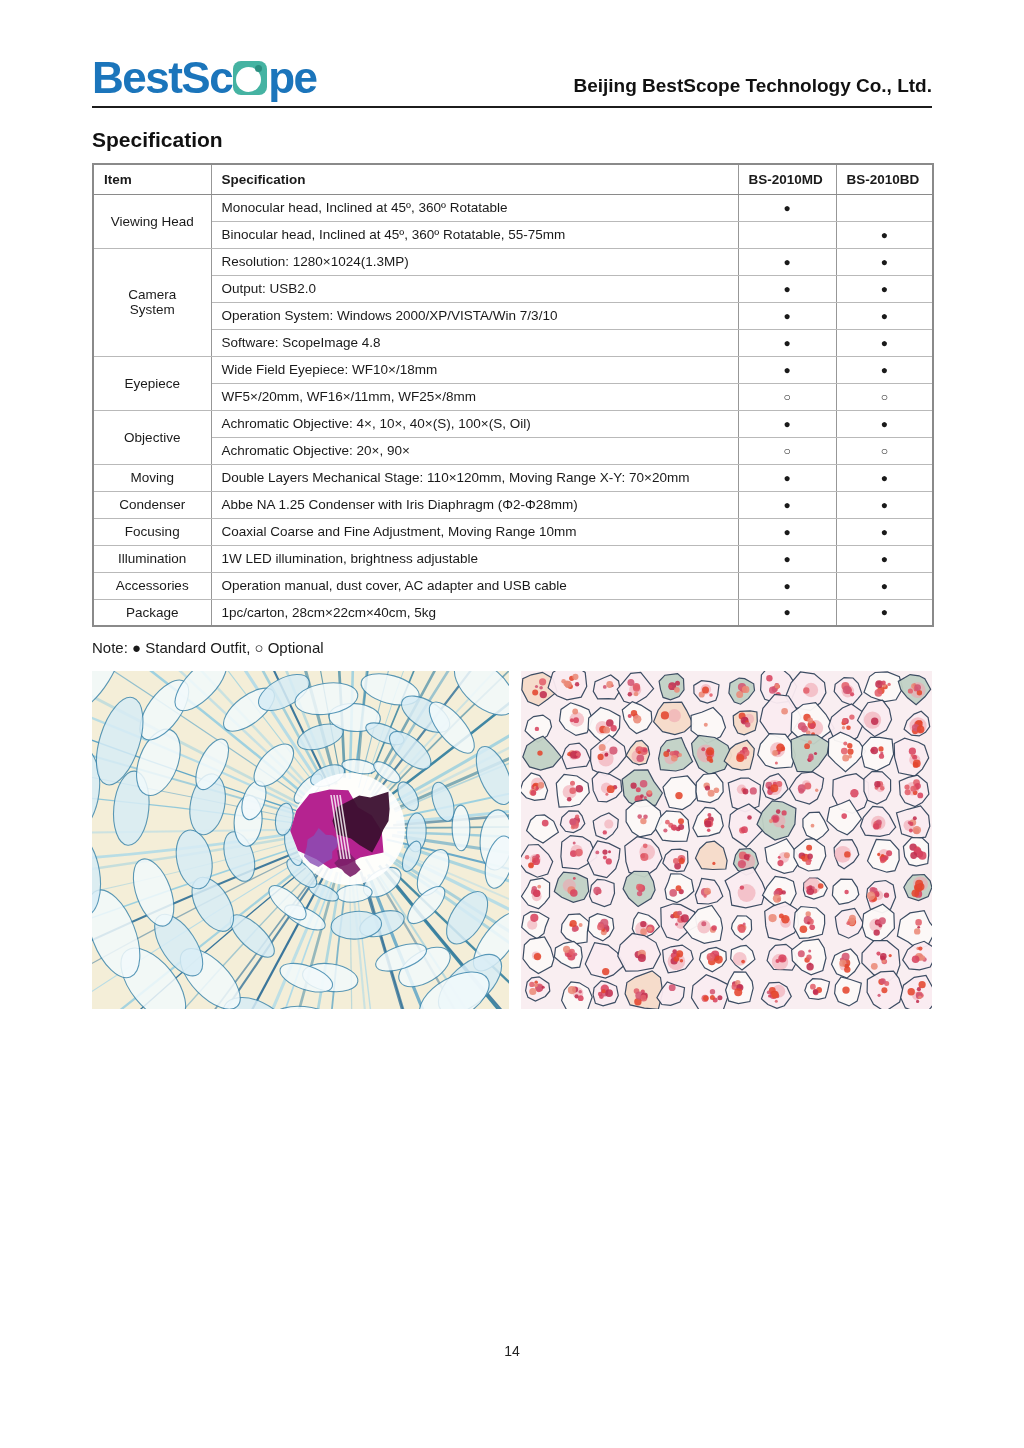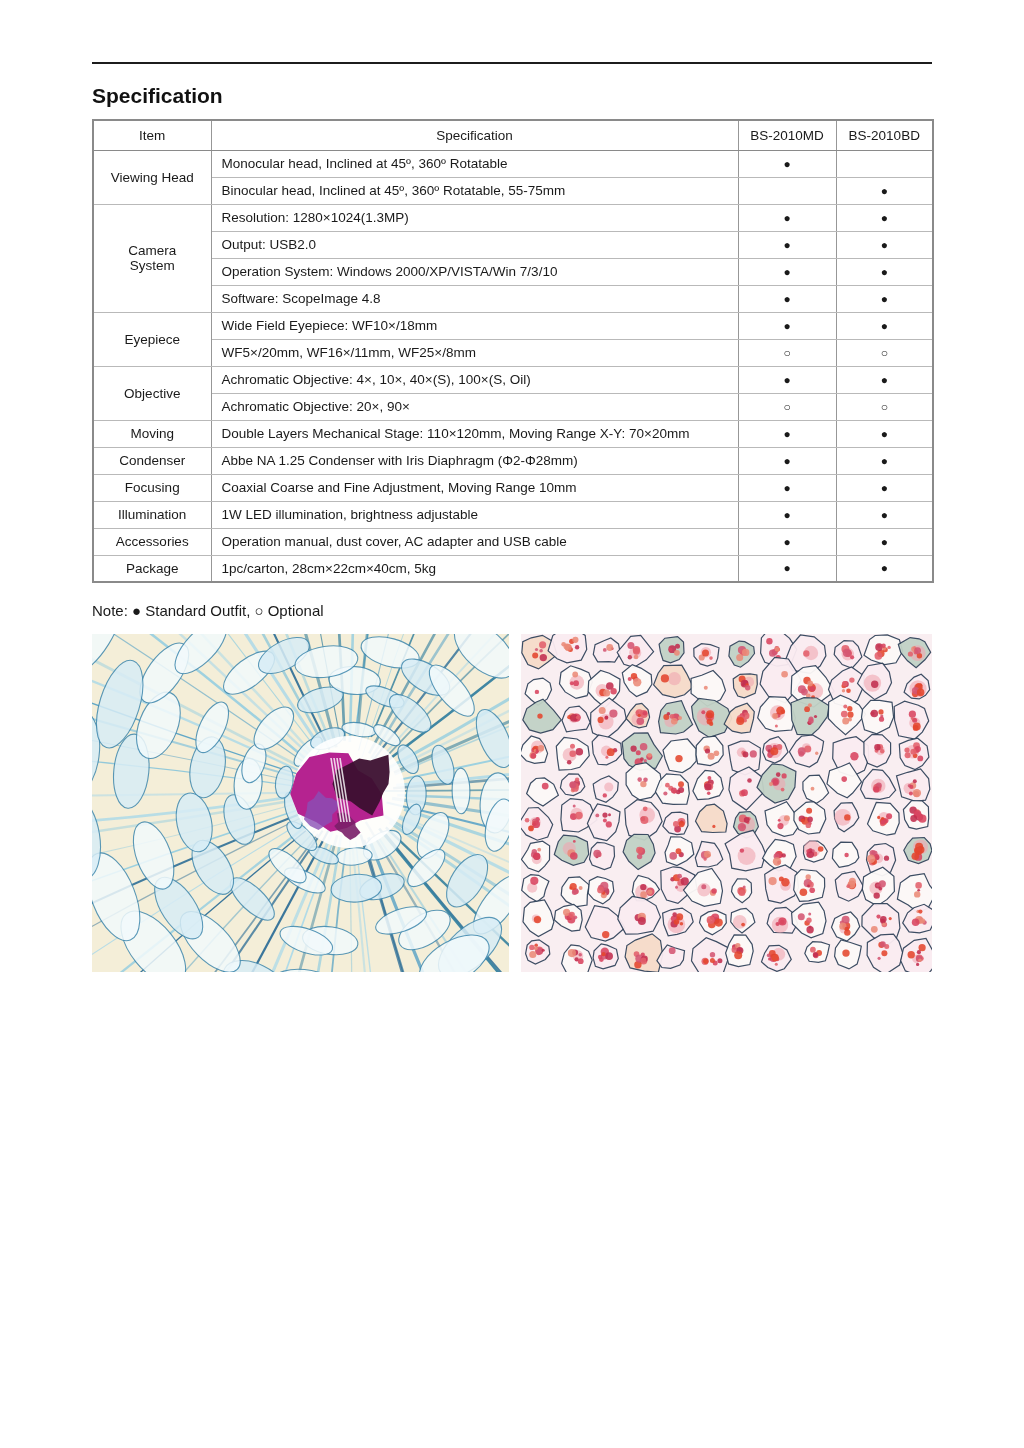--- a/index.html
+++ b/index.html
@@ -25,46 +25,55 @@
   h2.section { font-size:21px; font-weight:bold; color:#111; }
   #spec-title { margin:20px 0 11px 0; }
   #sample-title { margin:26px 0 0 0; }
 
   
   table.spec { border-collapse:collapse; width:840px; table-layout:fixed;
                font-size:13.5px; color:#1a1a1a; border:2px solid #8a8a8a; }
   .spec td, .spec th { border:1px solid #b9b9b9; border-left:1px solid #979797;
                        border-right:1px solid #979797; height:27px;
                        padding:2px 10px; vertical-align:middle; background:#fff; }
-  .spec thead th { height:30px; text-align:center; font-weight:normal;
+  .spec thead th { height:30px; text-align:left; font-weight:bold;
                    border-bottom:1px solid #8a8a8a; }
   .spec tr.group-start td { border-top:1px solid #6d28d9; }
   .spec td.item-cell { text-align:center; }
   .spec td.spec-cell { text-align:left; }
   .spec td.dot-cell { text-align:center; font-size:12px; padding:2px 2px; }
 
-  .note { font-size:15px; margin-top:19px; color:#1a1a1a; }
+  .note { font-size:15px; margin-top:12px; color:#1a1a1a; }
 
   
   .images { display:flex; gap:12px; margin-top:15px; }
   .micro-frame { overflow:hidden; background:#f6f2e4; }
   .micro-frame svg { display:block; }
   #frame-left  { width:417px; height:338px; }
   #frame-right { width:411px; height:338px; }
 
   .footer { position:absolute; left:0; right:0; top:1343px; text-align:center;
             font-size:14px; color:#222; }
 </style>
 </head>
 <body>
 
 <div class="page">
   <div class="content">
 
     <div class="header">
+      <div class="logo">
+        <span>BestSc</span>
+          <span class="logo-o">
+            <span class="blob"></span>
+            <span class="dot"></span>
+          </span>
+          <span>pe</span>
+      </div>
+      <div class="company">Beijing BestScope Technology Co., Ltd.</div>
     </div>
 
     <h2 class="section" id="spec-title">Specification</h2>
 
     <table class="spec">
       <colgroup>
         <col style="width:118px">
           <col style="width:527px">
           <col style="width:98px">
           <col style="width:97px">
@@ -1089,13 +1098,14 @@
             <circle cx="390.2" cy="320.8" r="3.7" fill="#e4452e" opacity="0.88"></circle>
             <circle cx="398.1" cy="324.8" r="3.2" fill="#d45572" opacity="0.88"></circle>
             <circle cx="397.9" cy="318.2" r="2.1" fill="#c22e4e" opacity="0.88"></circle>
             <circle cx="399.0" cy="326.3" r="1.8" fill="#ea8a78" opacity="0.88"></circle>
           </svg>
       </div>
     </div>
 
   </div>
 
+  <div class="footer">14</div>
 </div>
 
 </body></html>

